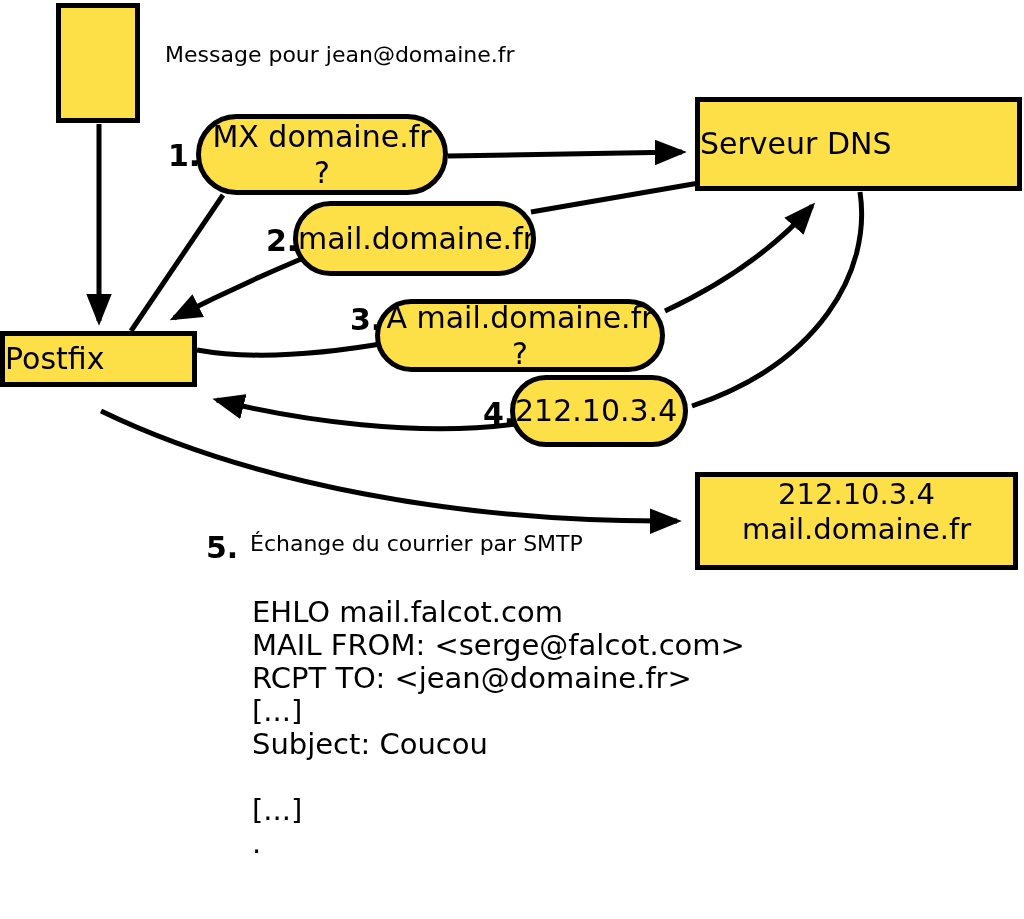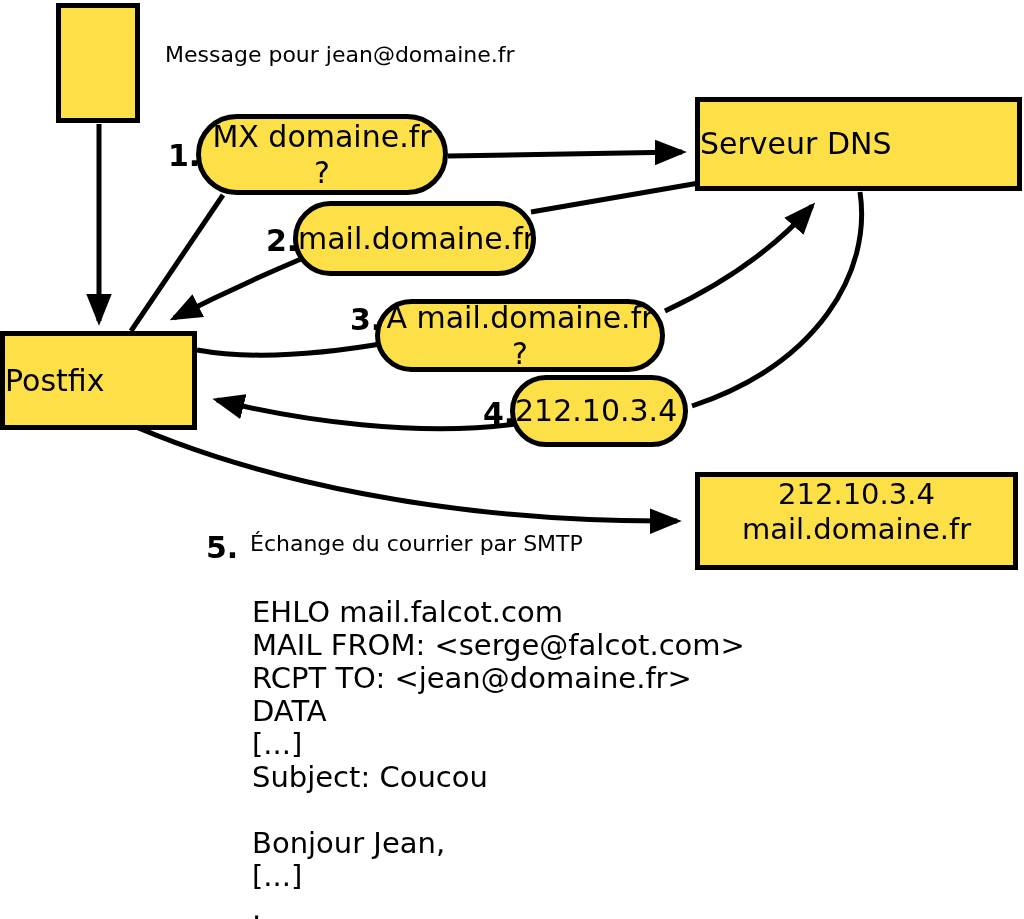--- a/index.html
+++ b/index.html
@@ -16,21 +16,21 @@
   }
   .pill{border-radius:41px;}
   .num{
     position:absolute;font-size:30px;font-weight:bold;line-height:1;z-index:3;
     white-space:nowrap;
   }
   .lbl{
     position:absolute;font-size:22px;line-height:1;z-index:3;white-space:nowrap;
   }
   .mail-client{left:56px;top:3px;width:84px;height:120px;}
-  .postfix{left:0px;top:331px;width:197px;height:99px;}
+  .postfix{left:0px;top:331px;width:197px;height:56px;}
   .dns{left:695px;top:97px;width:327px;height:94px;}
   .mailserver{left:695px;top:472px;width:323px;height:98px;flex-direction:column;font-size:29px;line-height:35px;}
   .pill1{left:196px;top:114px;width:252px;height:81px;}
   .pill2{left:293px;top:201px;width:243px;height:75px;}
   .pill3{left:375px;top:287px;width:290px;height:73px;margin-top:12px;}
   .pill4{left:510px;top:375px;width:178px;height:72px;}
   .num1{left:168px;top:141px;}
   .num2{left:266px;top:226px;}
   .num3{left:350px;top:305px;}
   .num4{left:483px;top:399px;}
@@ -105,22 +105,20 @@
     <span>212.10.3.4</span>
   </div>
 
   <div class="num num5">5.</div>
   <div class="lbl step5-label">Échange du courrier par SMTP</div>
 
   <div class="smtp">
     <div class="smtp-line">EHLO mail.falcot.com</div>
     <div class="smtp-line">MAIL FROM: &lt;serge@falcot.com&gt;</div>
     <div class="smtp-line">RCPT TO: &lt;jean@domaine.fr&gt;</div>
-    <div class="smtp-line">DATA</div>
     <div class="smtp-line">[...]</div>
     <div class="smtp-line">Subject: Coucou</div>
     <div class="smtp-line"></div>
-    <div class="smtp-line">Bonjour Jean,</div>
     <div class="smtp-line">[...]</div>
     <div class="smtp-line">.</div>
   </div>
 
 </div>
 
 </body></html>

